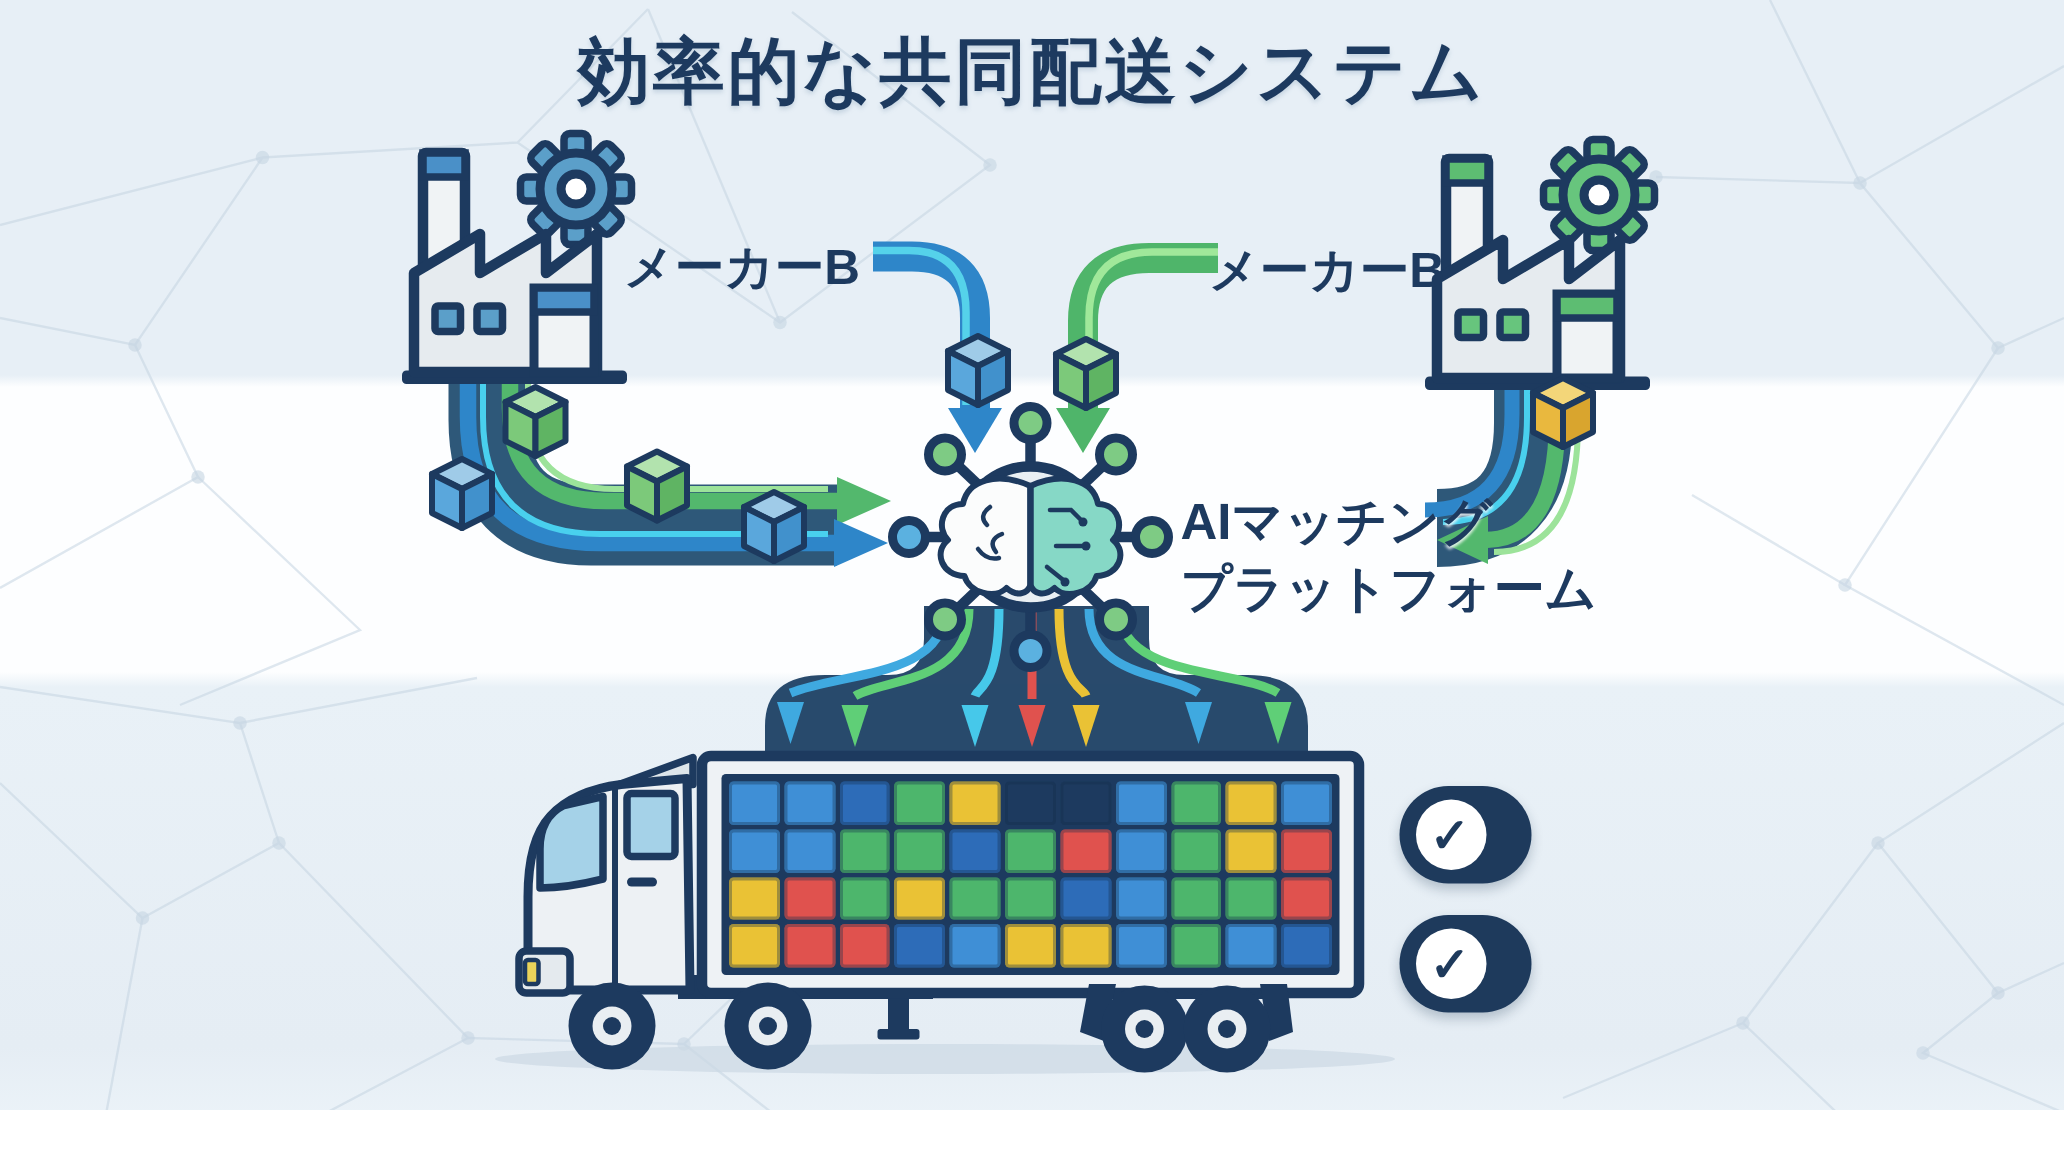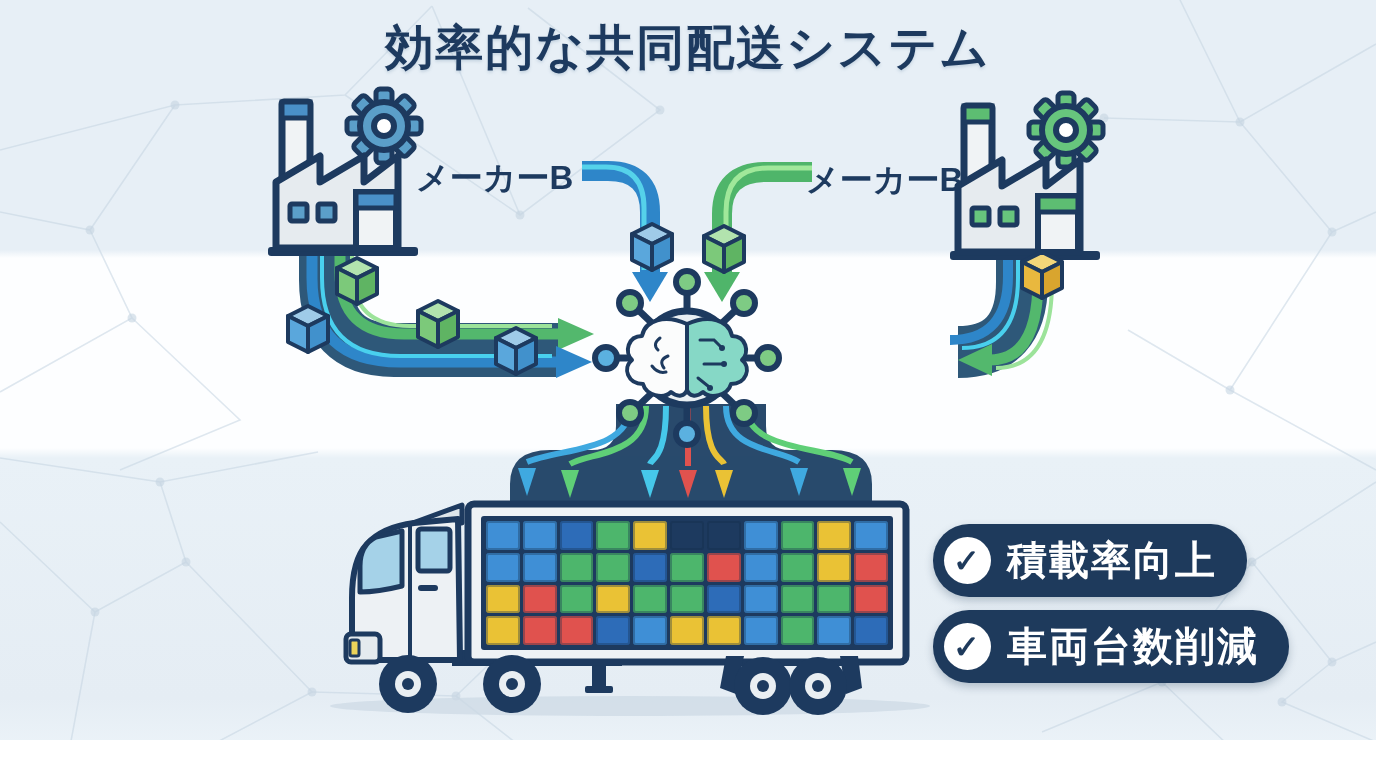--- a/index.html
+++ b/index.html
@@ -369,23 +369,25 @@
       <div class="cargo-cell" style="background: rgb(234, 194, 53);"></div>
       <div class="cargo-cell" style="background: rgb(63, 143, 214);"></div>
       <div class="cargo-cell" style="background: rgb(77, 182, 108);"></div>
       <div class="cargo-cell" style="background: rgb(63, 143, 214);"></div>
       <div class="cargo-cell" style="background: rgb(45, 108, 184);"></div>
     </div>
 
   <div class="txt title">効率的な共同配送システム</div>
   <div class="txt maker-a">メーカーB</div>
   <div class="txt maker-b">メーカーB</div>
+  <div class="txt ai-label">
+    <div>AIマッチング</div>
+    <div>プラットフォーム</div>
+  </div>
 
   <div class="badge badge-1">
     <span class="check">✓</span>
-    <span>積載率向上</span>
   </div>
   <div class="badge badge-2">
     <span class="check">✓</span>
-    <span>車両台数削減</span>
   </div>
 
 </div>
 
 </body></html>

